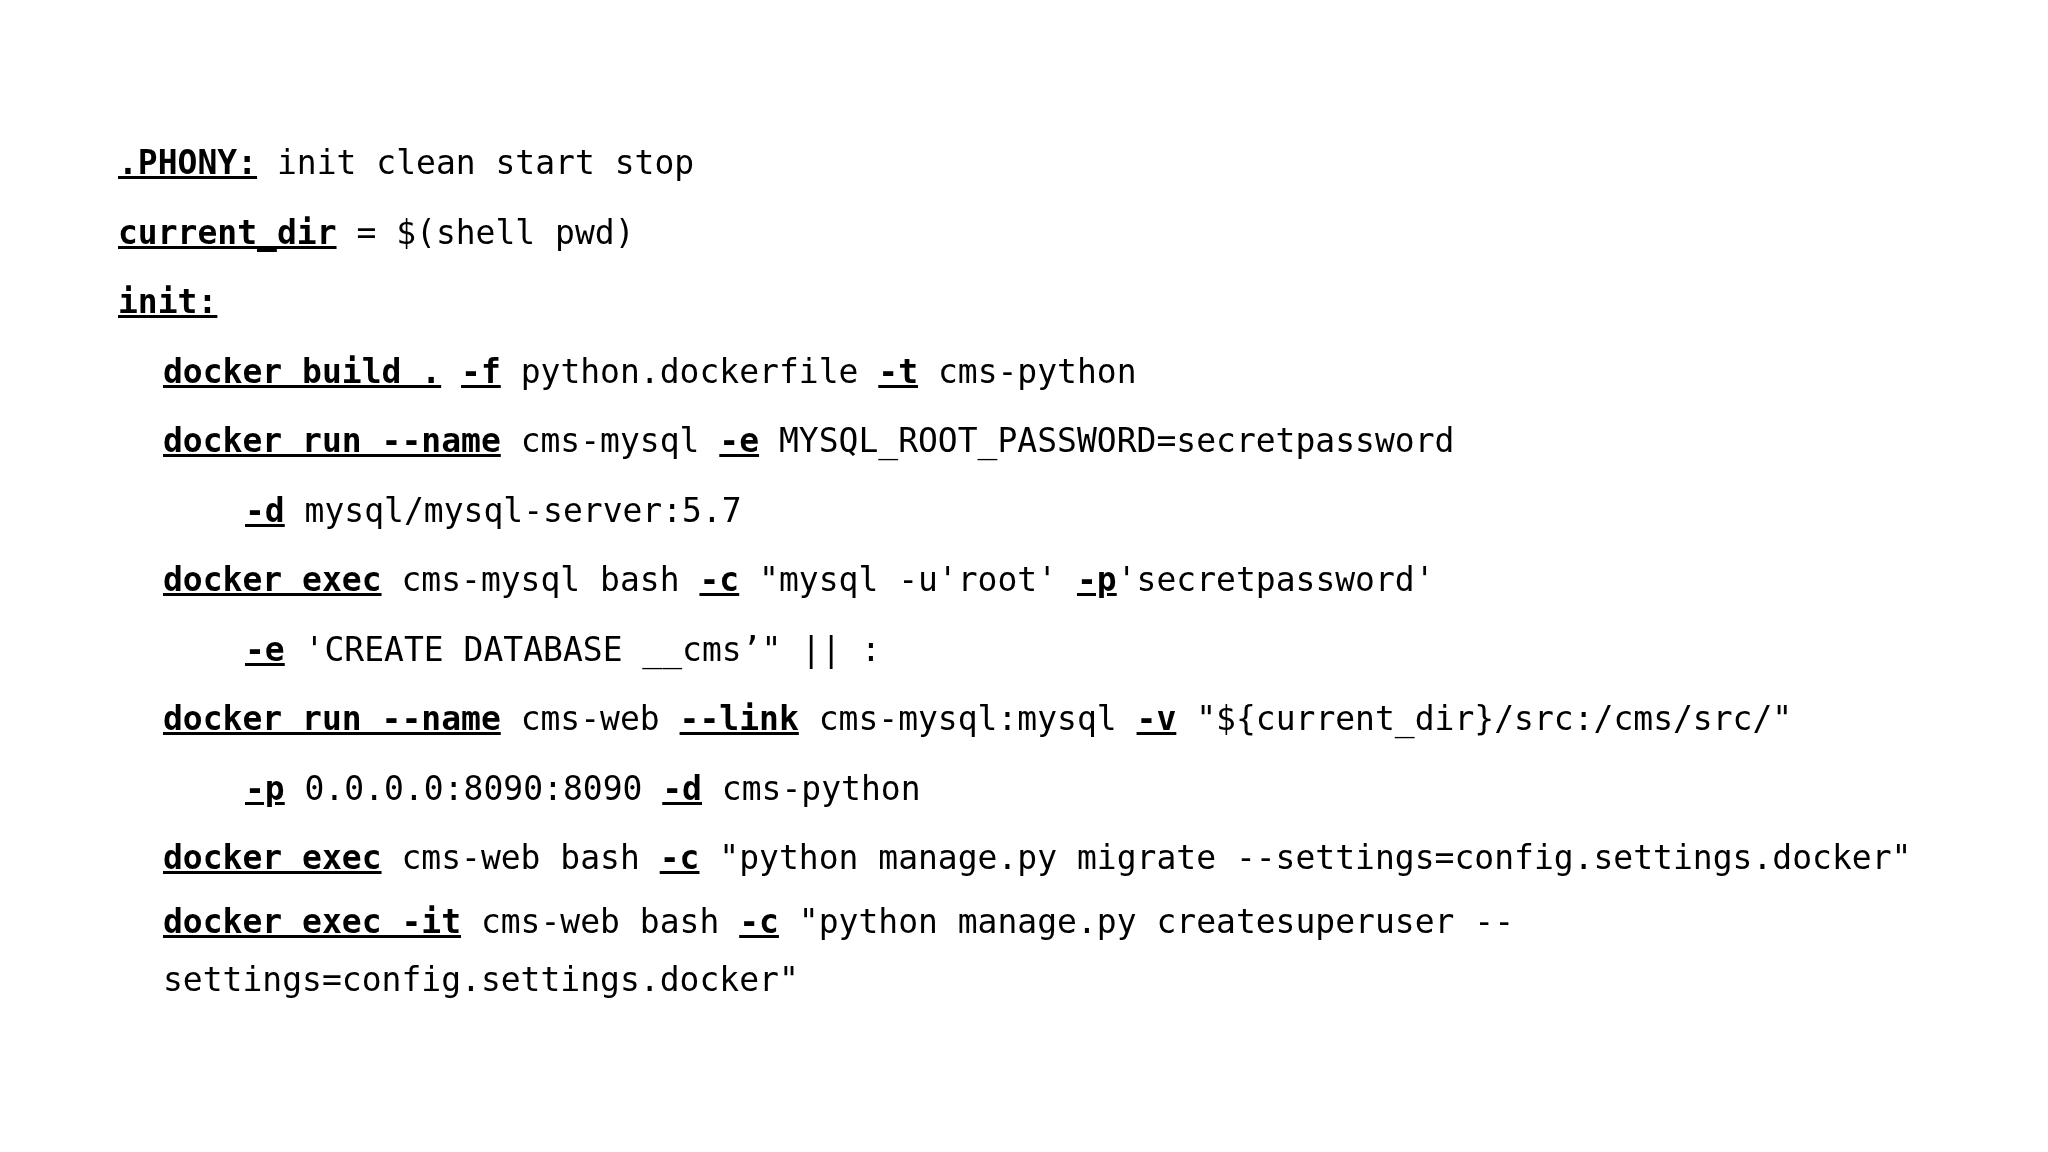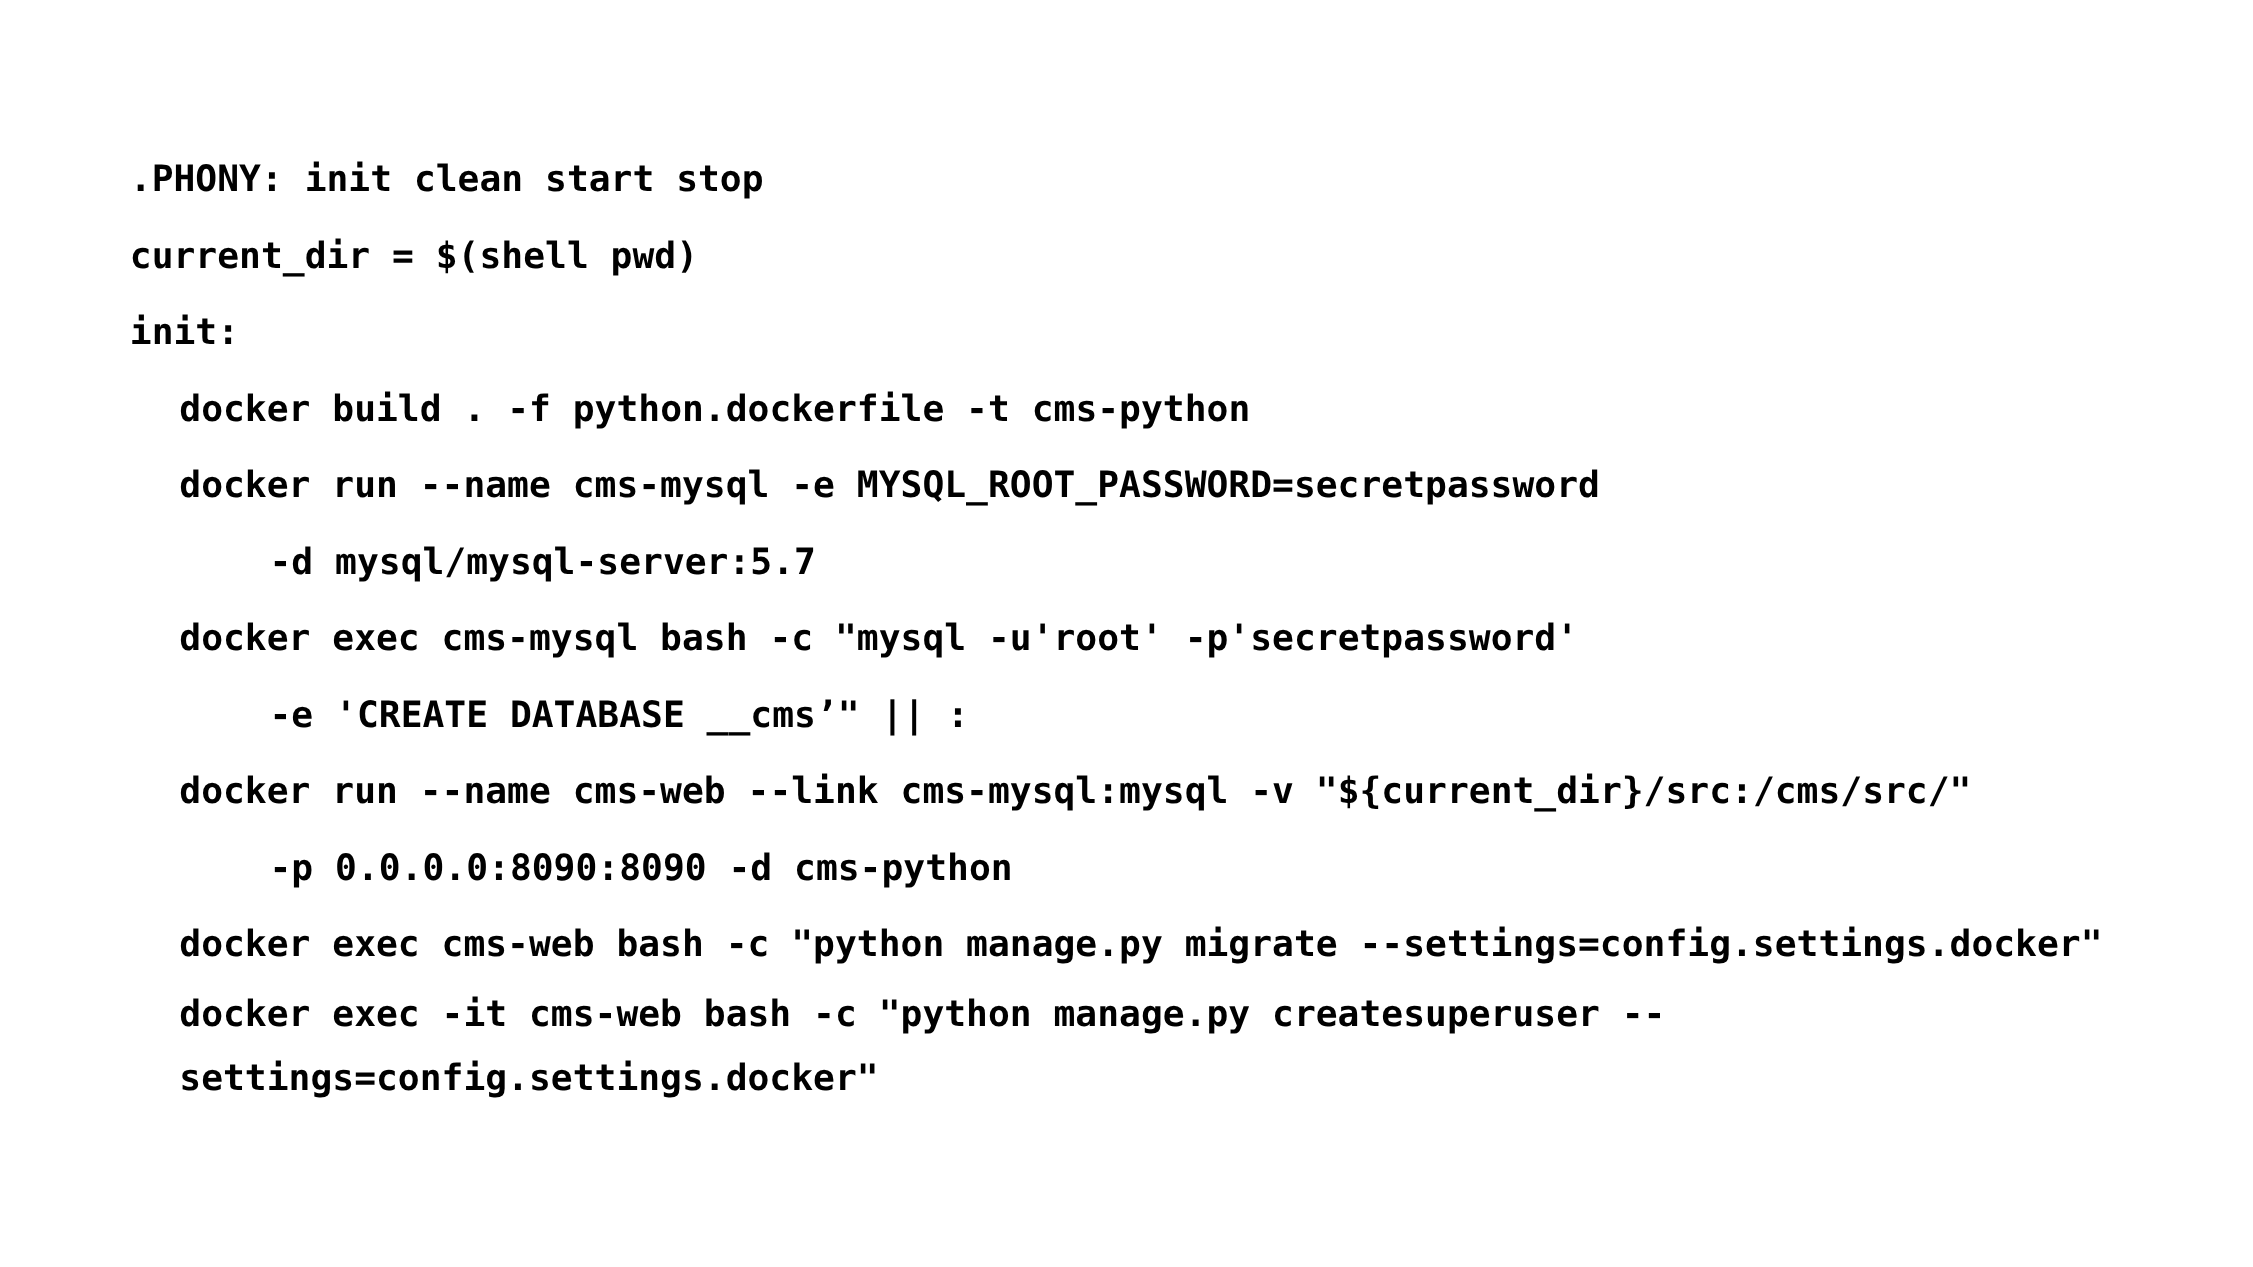--- a/index.html
+++ b/index.html
@@ -27,23 +27,24 @@
   .code-line {
     white-space: pre;
   }
   
   .ind-0 { padding-left: 0px; }
   .ind-1 { padding-left: 45px; }
   .ind-2 { padding-left: 127px; }
 
   .kw {
     font-weight: bold;
+    text-decoration: underline;
   }
   .arg {
-    font-weight: bold;
+    font-weight: normal;
   }
   
   .wrapped {
     display: block;
     padding-left: 45px;
     line-height: 58px;
     white-space: pre-wrap;
   }
   .line-wrap-host {
     line-height: 58px;

